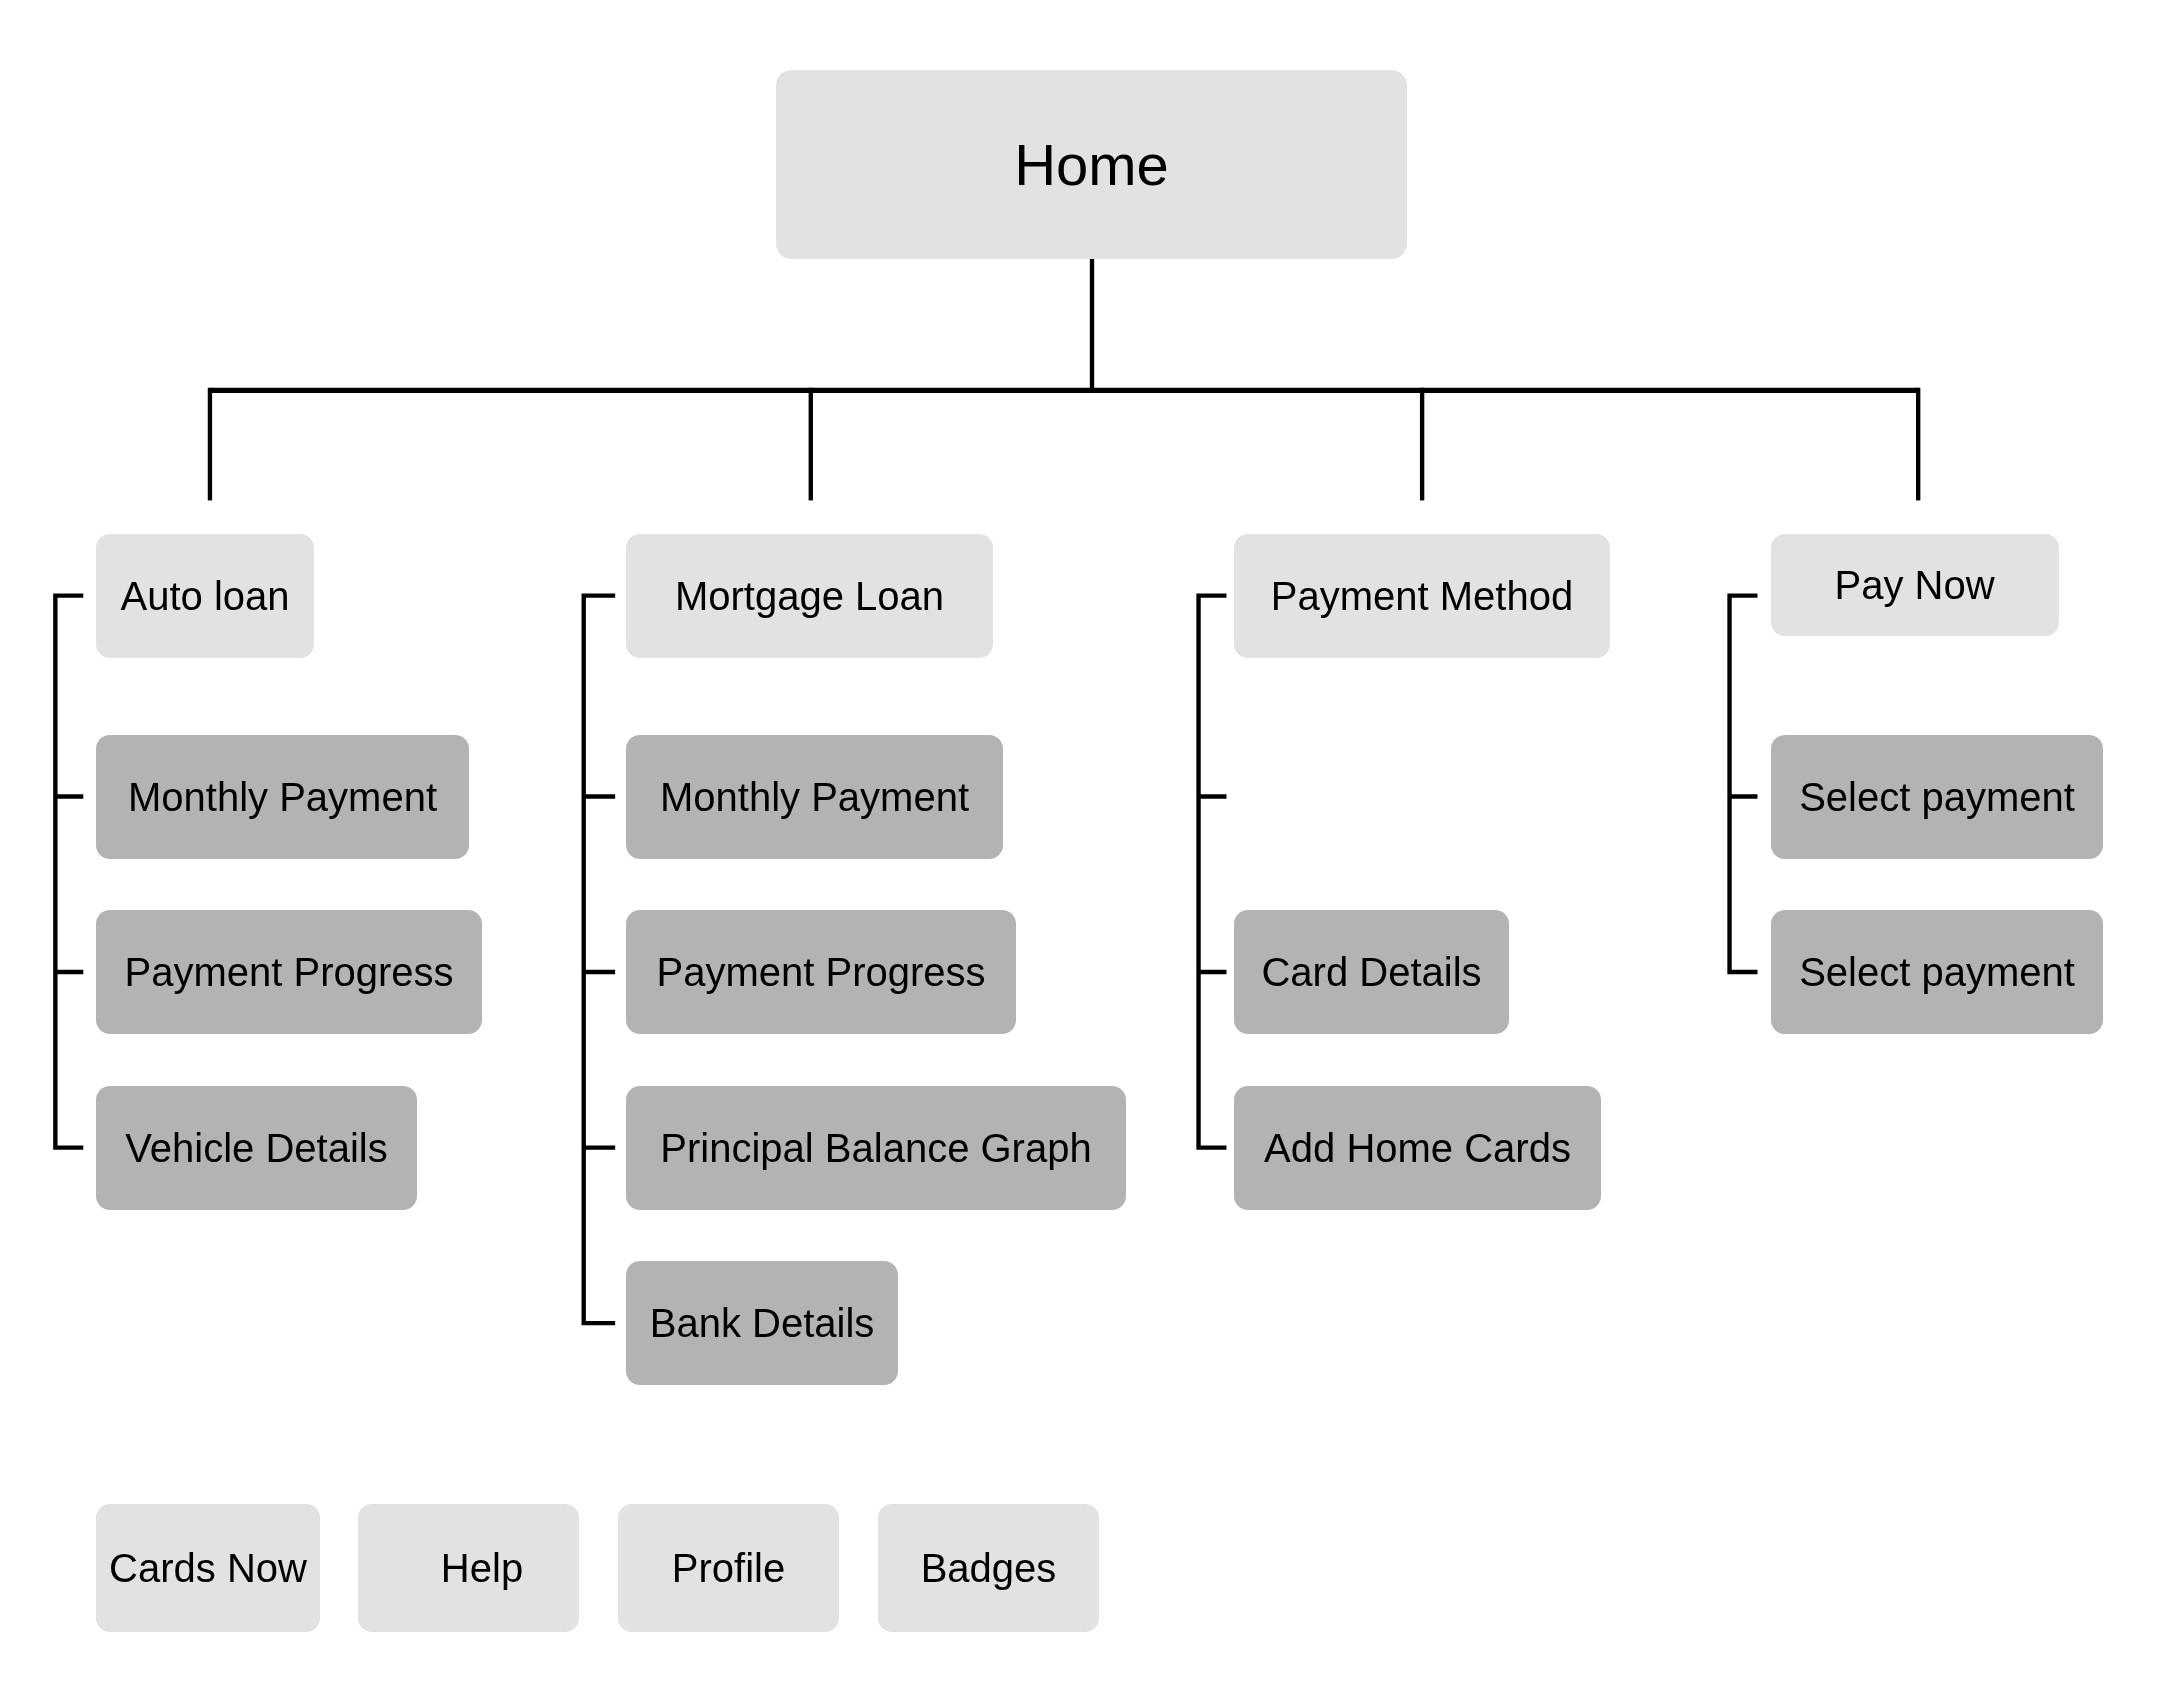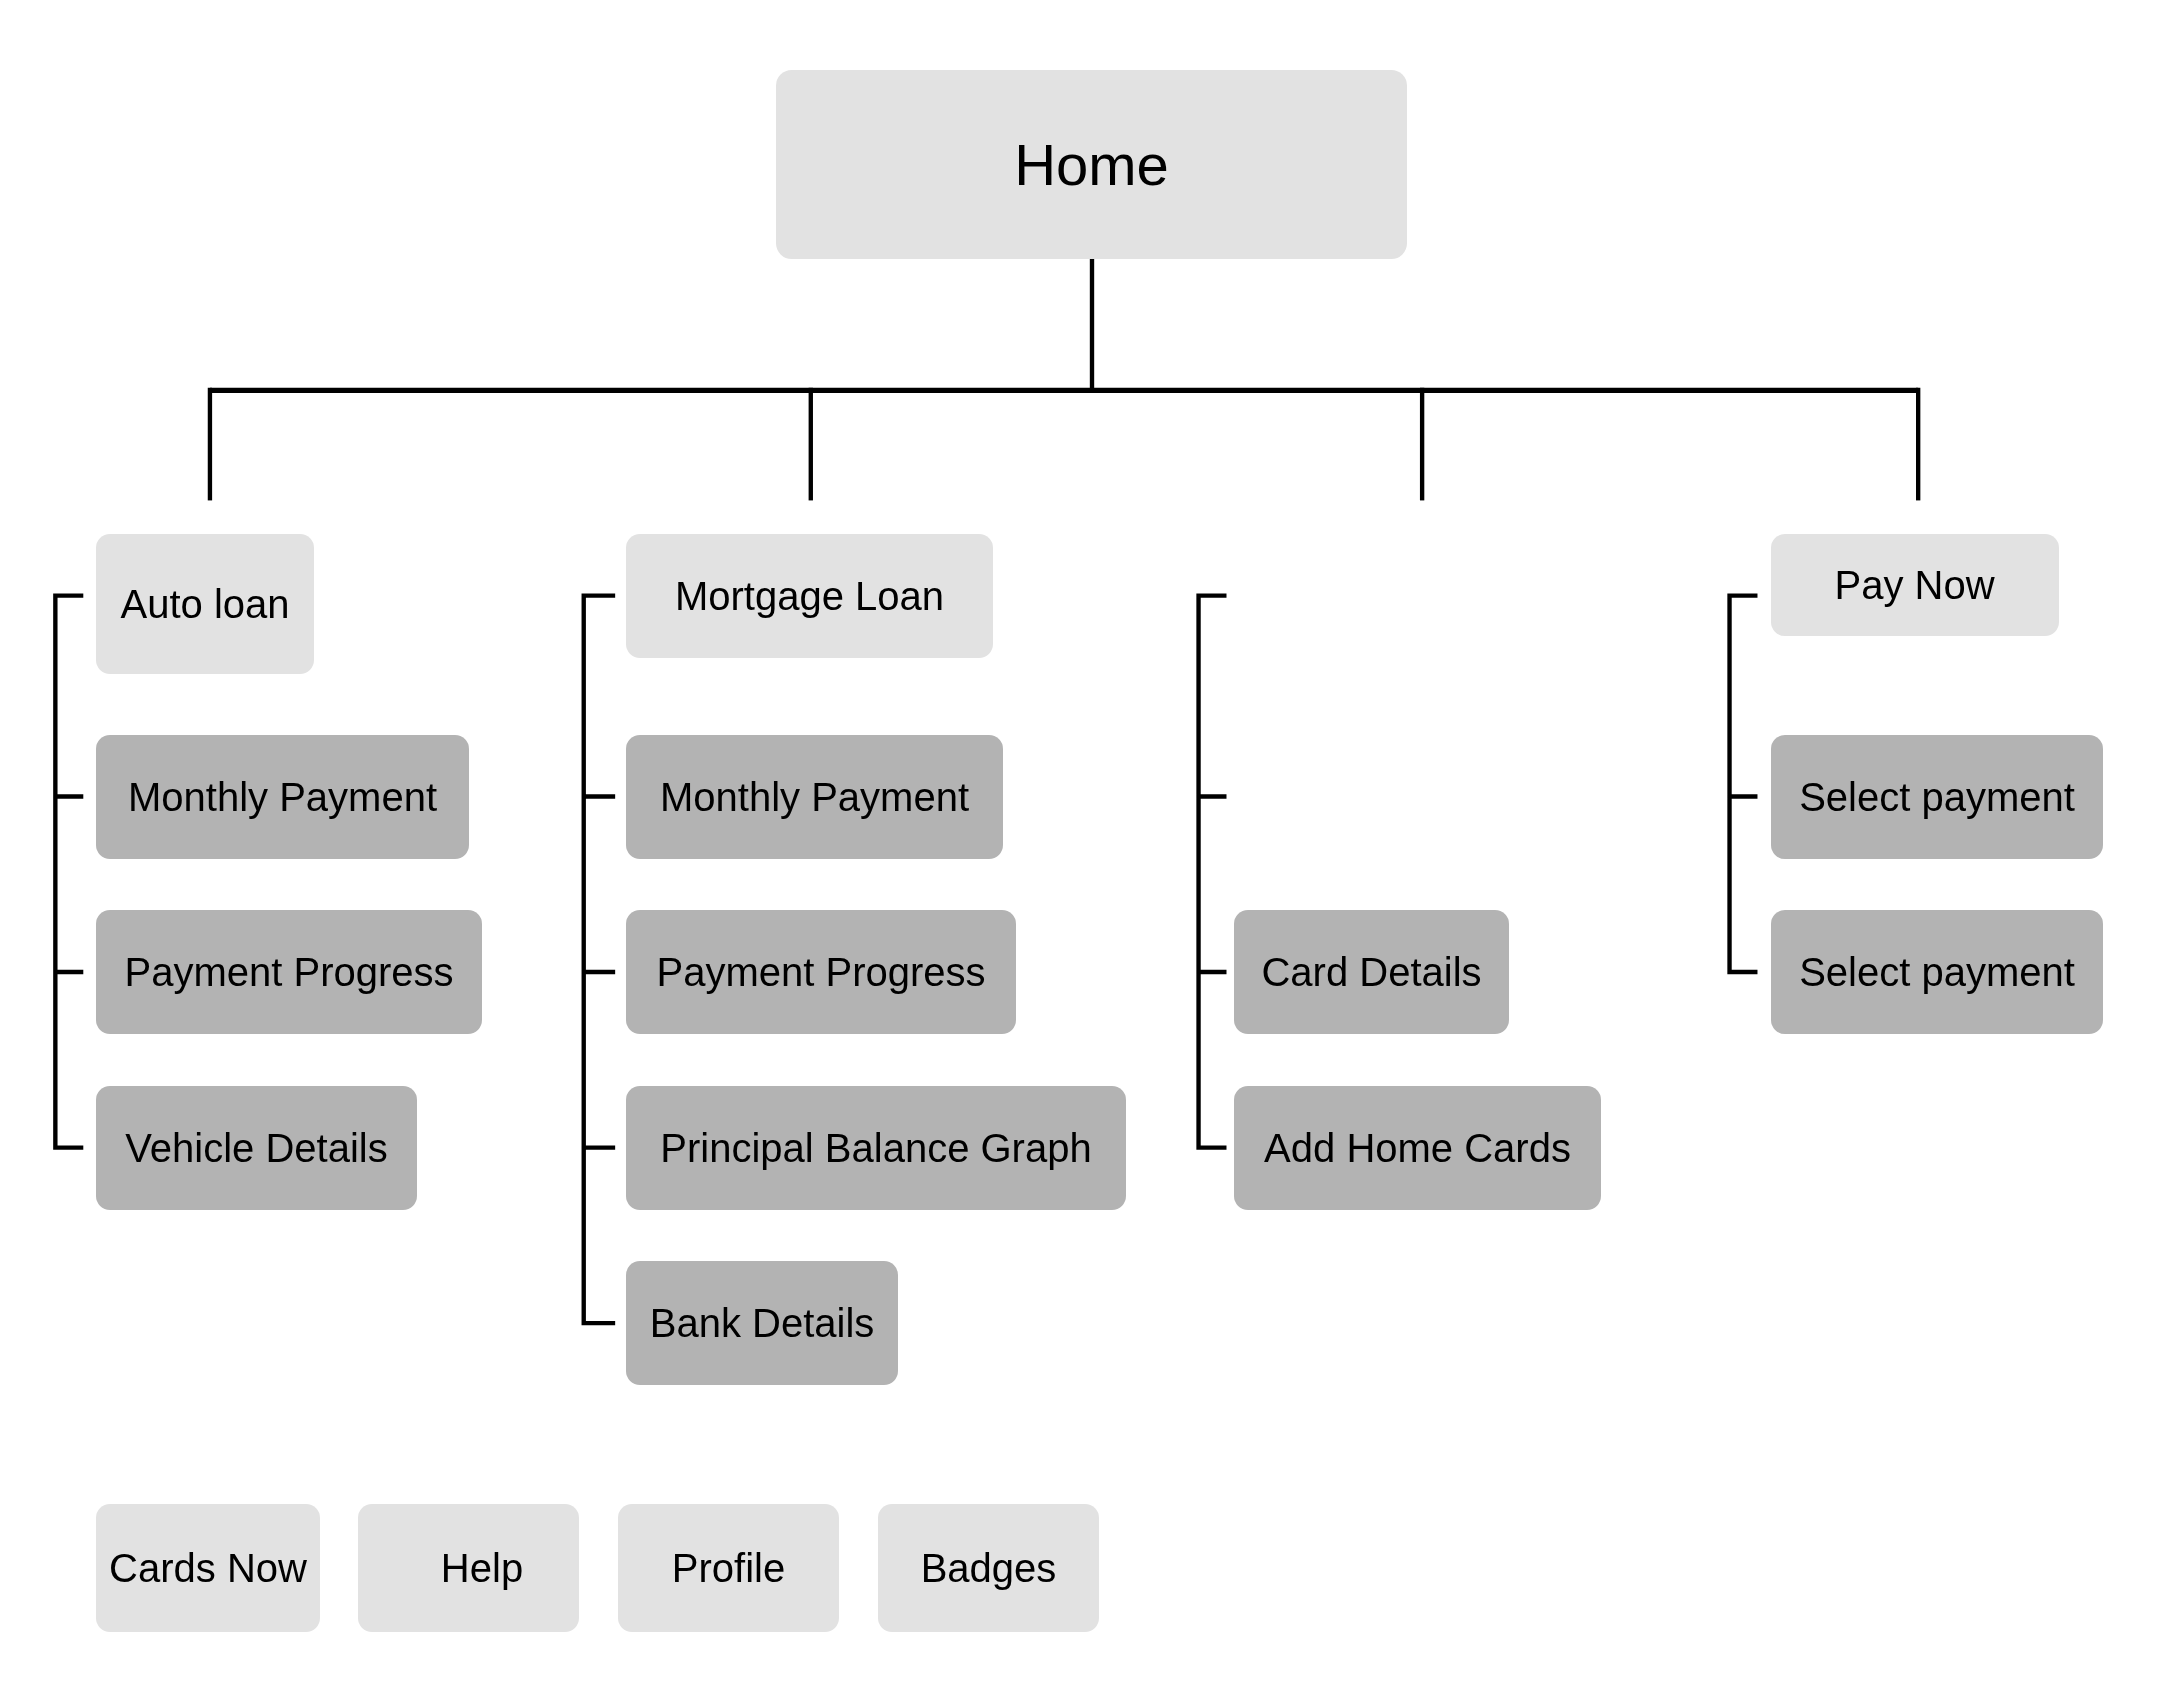--- a/index.html
+++ b/index.html
@@ -41,21 +41,21 @@
     box-sizing: border-box;
     padding: 0 21px;
   }
   .lvl1 { background: #e2e2e2; }
   .lvl2 { background: #b3b3b3; }
 
   
   #n-home { left: 776px; top: 70px; width: 631px; height: 189px; font-size: 58px; border-radius: 15.7px; }
 
   
-  #n-auto-loan       { left: 96px;  top: 534px; width: 218px; height: 140px; }
+  #n-auto-loan       { left: 96px;  top: 534px; width: 218px; height: 124px; }
   #n-mortgage-loan   { left: 626px;  top: 534px; width: 367px; height: 124px; }
   #n-payment-method  { left: 1234px; top: 534px; width: 376px; height: 124px; }
   #n-pay-now         { left: 1771px; top: 534px; width: 288px; height: 102px; padding-left: 20px; }
 
   
   #n-monthly-payment-auto   { left: 96px; top: 735px;  width: 373px; height: 124px; }
   #n-payment-progress-auto  { left: 96px; top: 910px; width: 386px; height: 124px; }
   #n-vehicle-details        { left: 96px; top: 1086px; width: 321px; height: 124px; }
 
   
@@ -107,20 +107,21 @@
   <div class="node lvl2" id="n-monthly-payment-auto">Monthly Payment</div>
   <div class="node lvl2" id="n-payment-progress-auto">Payment Progress</div>
   <div class="node lvl2" id="n-vehicle-details">Vehicle Details</div>
 
   <div class="node lvl1" id="n-mortgage-loan">Mortgage Loan</div>
   <div class="node lvl2" id="n-monthly-payment-mortgage">Monthly Payment</div>
   <div class="node lvl2" id="n-payment-progress-mortgage">Payment Progress</div>
   <div class="node lvl2" id="n-principal-balance-graph">Principal Balance Graph</div>
   <div class="node lvl2" id="n-bank-details">Bank Details</div>
 
+  <div class="node lvl1" id="n-payment-method">Payment Method</div>
   <div class="node lvl2" id="n-card-details">Card Details</div>
   <div class="node lvl2" id="n-add-other-cards">Add Home Cards</div>
 
   <div class="node lvl1" id="n-pay-now">Pay Now</div>
   <div class="node lvl2" id="n-select-payment-1">Select payment</div>
   <div class="node lvl2" id="n-select-payment-2">Select payment</div>
 
   <div class="node lvl1" id="f-chat-now">Cards Now</div>
   <div class="node lvl1" id="f-help">Help</div>
   <div class="node lvl1" id="f-profile">Profile</div>

